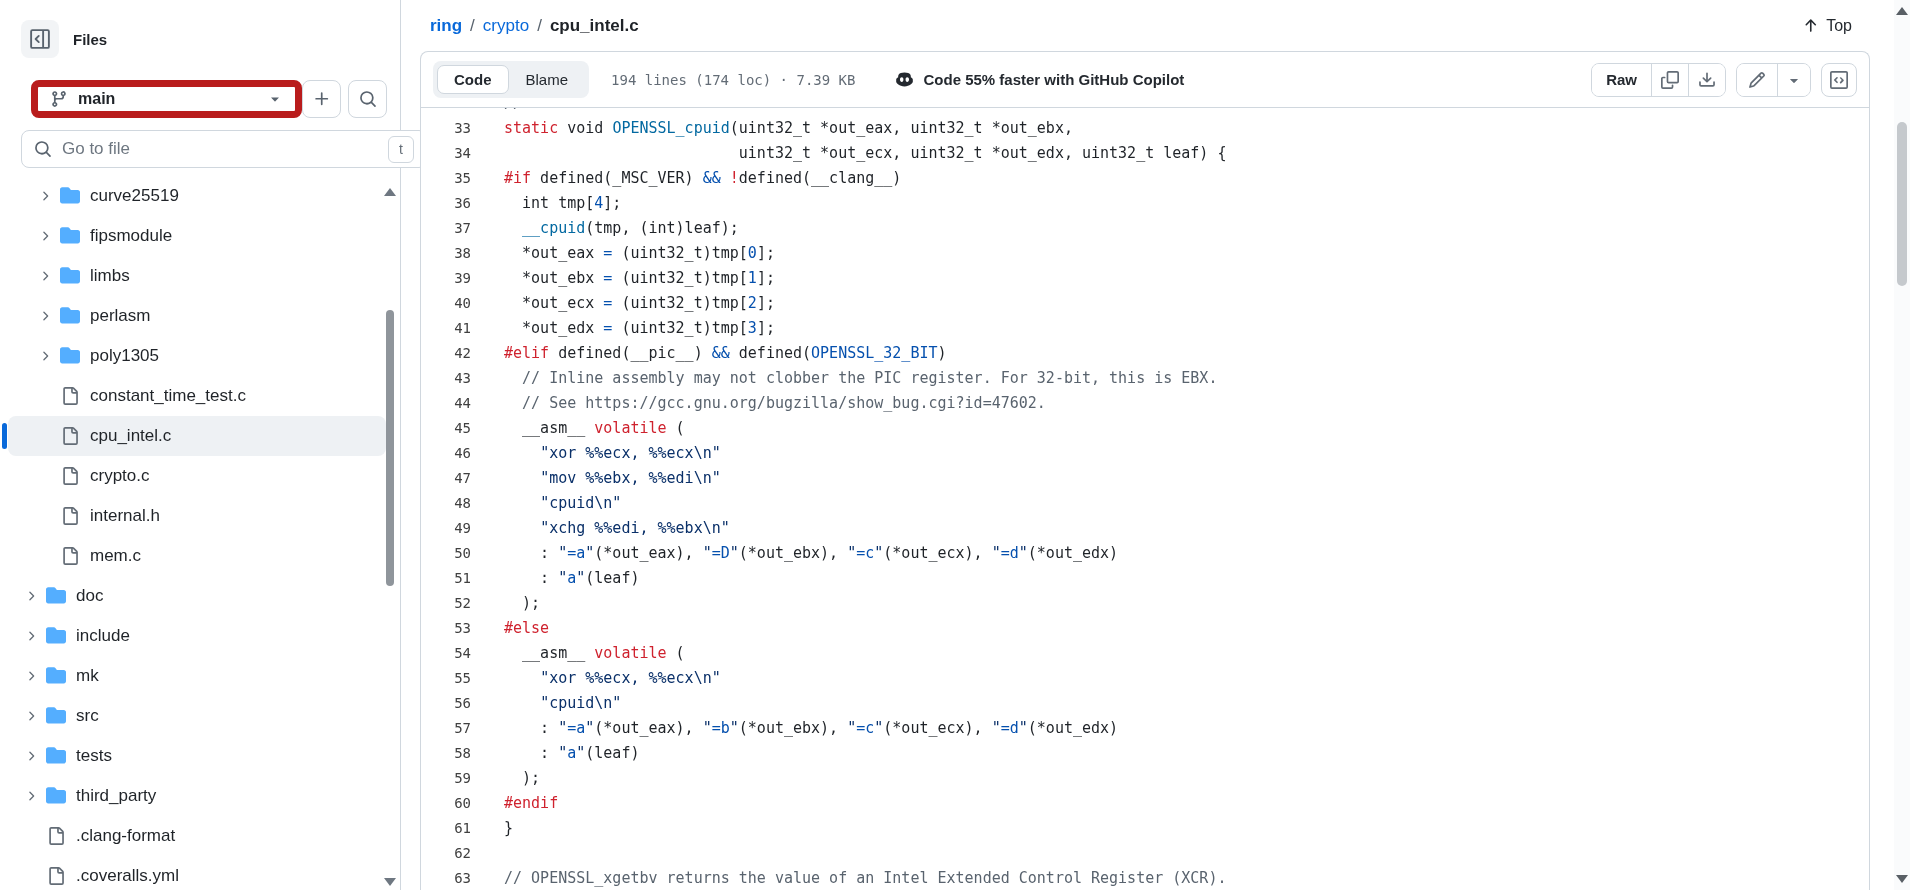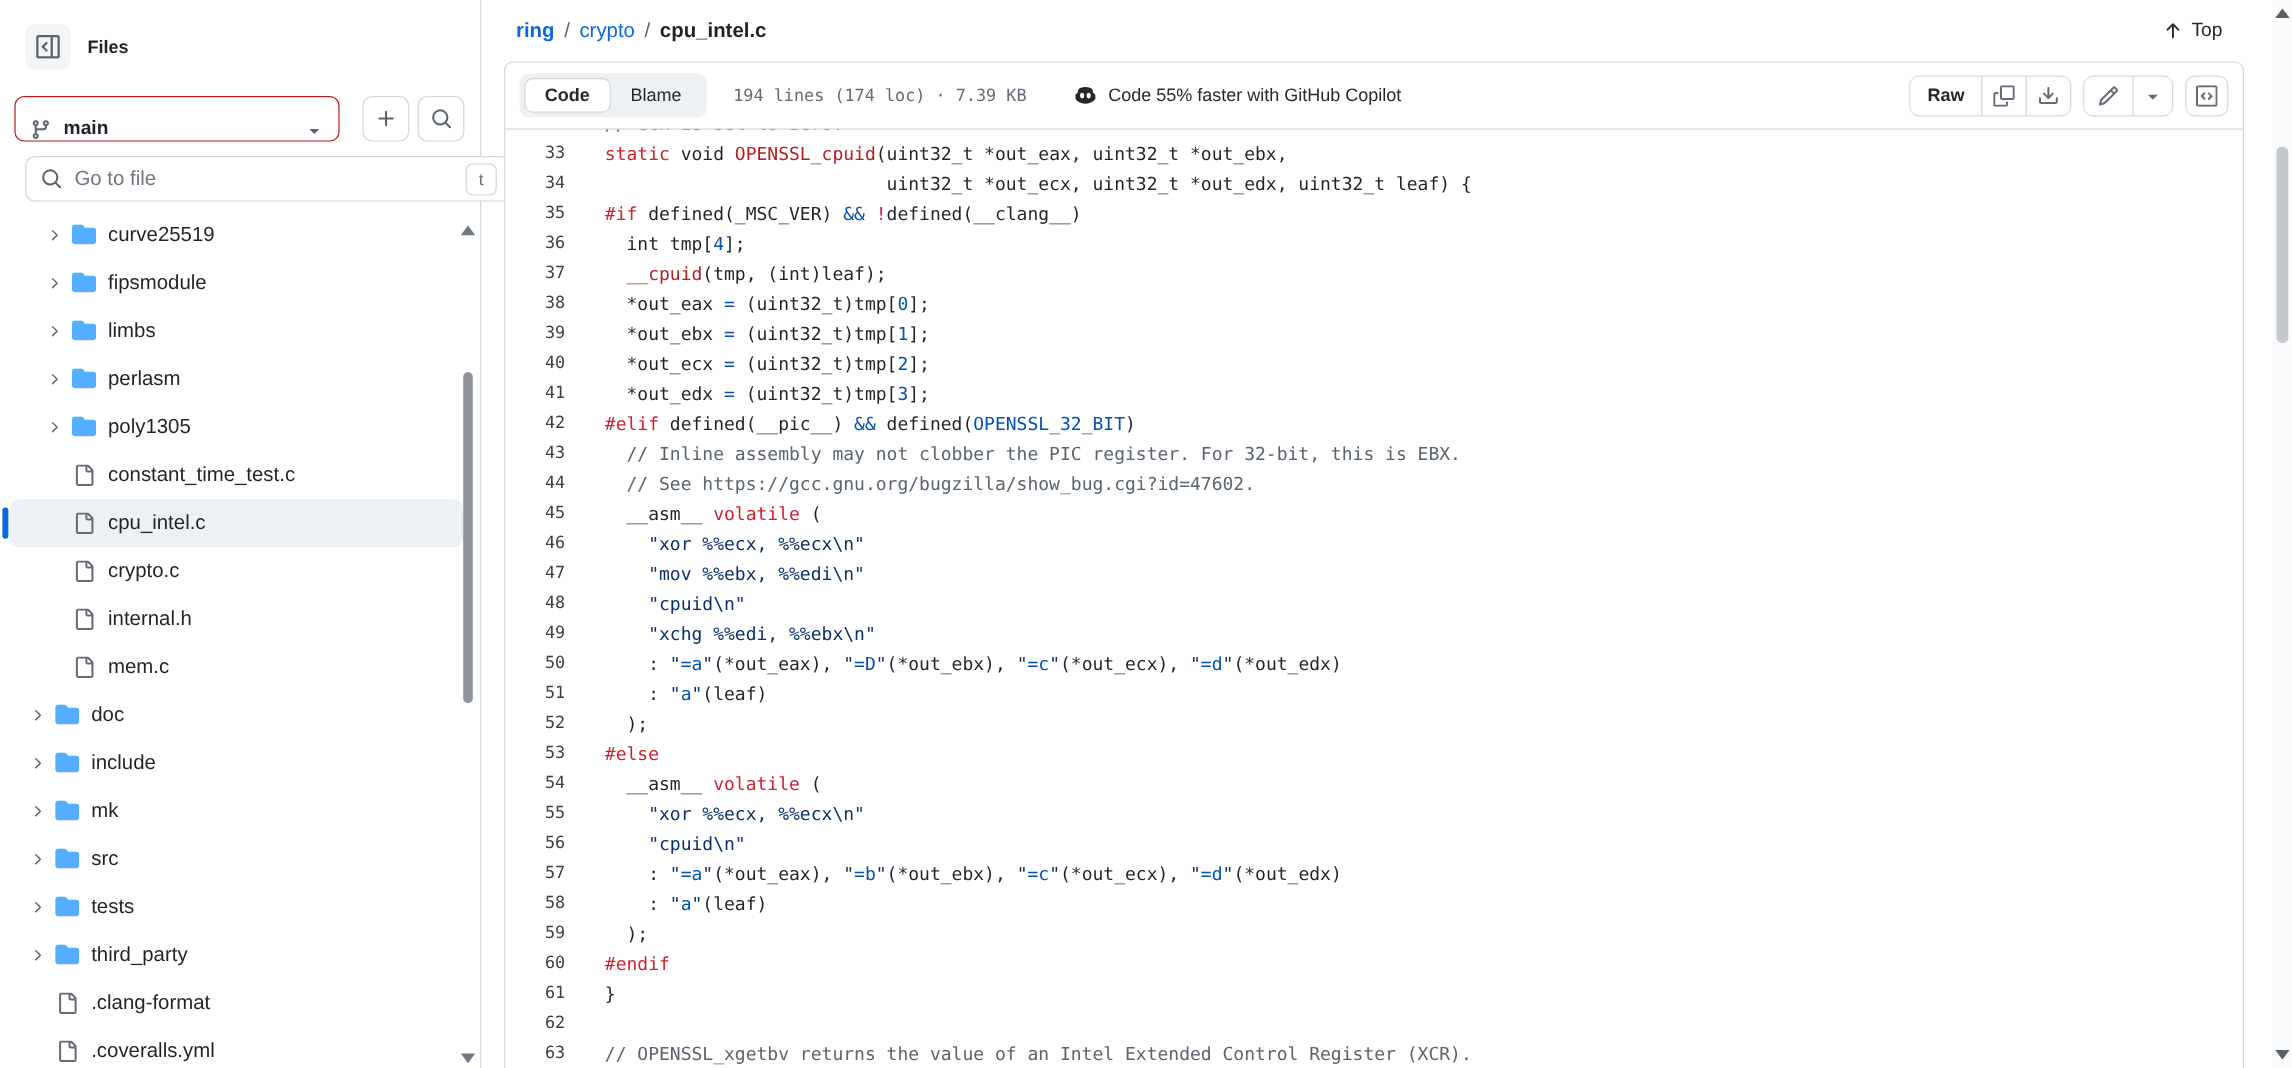--- a/index.html
+++ b/index.html
@@ -5,22 +5,22 @@
   html,body{margin:0;padding:0}
   body{width:1910px;height:890px;position:relative;overflow:hidden;background:#fff;
        font-family:"Liberation Sans",sans-serif;color:#1f2328;-webkit-font-smoothing:antialiased}
   svg{display:block}
 
   
   .sidebar{position:absolute;left:0;top:0;width:400px;height:890px;border-right:1px solid #d0d7de;background:#fff}
   .sb-head{position:absolute;left:21px;top:20px;display:flex;align-items:center;gap:14px}
   .icon-btn{width:38px;height:38px;border-radius:8px;background:#f2f4f6;display:flex;align-items:center;justify-content:center;color:#59636e;cursor:pointer;border:none}
   .sb-title{font-size:15px;font-weight:600}
-  .branch-btn{position:absolute;left:12px;top:80px;width:271px;height:38px;border:1px solid #b91c1c;border-radius:8px;
-      background:#fff;display:flex;align-items:flex-end;padding:0 12px;box-sizing:border-box;gap:10px;cursor:pointer;color:#59636e}
+  .branch-btn{position:absolute;left:31px;top:80px;width:271px;height:38px;border:7px solid #b91c1c;border-radius:8px;
+      background:#fff;display:flex;align-items:center;padding:0 12px;box-sizing:border-box;gap:10px;cursor:pointer;color:#59636e}
   .branch-label{font-size:16px;font-weight:600;color:#1f2328;flex:1;text-align:left}
   .sq-btn{position:absolute;top:80px;width:39px;height:38px;border:1px solid #d0d7de;border-radius:8px;background:#fff;
       display:flex;align-items:center;justify-content:center;color:#59636e;cursor:pointer;box-sizing:border-box}
   .goto{position:absolute;left:21px;top:130px;width:406px;height:38px;border:1px solid #d0d7de;border-radius:8px;
       box-sizing:border-box;display:flex;align-items:center;padding:0 12px;gap:10px;background:#fff}
   .goto-ph{font-size:17px;color:#6e7781;flex:1}
   .kbd{width:24px;height:25px;border:1px solid #d0d7de;border-radius:6px;display:flex;align-items:center;justify-content:center;
       color:#636c76;font-size:14px;background:#fff}
 
   .tree{position:absolute;left:0;top:176px;width:392px}
@@ -48,36 +48,36 @@
   .top-link{position:absolute;right:58px;top:0;height:51px;display:flex;align-items:center;gap:7px;font-size:16px;color:#24292f;cursor:pointer}
 
   
   .panel{position:absolute;left:420px;top:51px;width:1450px;height:839px;border:1px solid #d0d7de;border-bottom:none;
       border-radius:8px 8px 0 0;box-sizing:border-box;background:#fff}
   .panel-header{height:56px;border-bottom:1px solid #d0d7de;display:flex;align-items:center;padding:0 12px;box-sizing:border-box}
   .seg{background:#eef1f4;border-radius:8px;padding:4px;display:flex;font-size:15px}
   .seg-btn{padding:5px 16px;border-radius:7px;color:#24292f;cursor:pointer;border:1px solid transparent}
   .seg-btn.active{background:#fff;border:1px solid #d0d7de;font-weight:600}
   .file-meta{margin-left:22px;font-family:"DejaVu Sans Mono",monospace;font-size:14px;color:#636c76}
-  .copilot{margin-left:40px;display:flex;align-items:center;gap:9px;font-size:15px;font-weight:400;color:#24292f;cursor:pointer}
+  .copilot{margin-left:40px;display:flex;align-items:center;gap:9px;font-size:15px;font-weight:700;color:#24292f;cursor:pointer}
   .hdr-right{margin-left:auto;display:flex;align-items:center;gap:10px}
   .btn-group{display:flex;border:1px solid #d0d7de;border-radius:8px;height:34px;box-sizing:border-box;overflow:hidden;background:#fff}
   .btn-group>*{display:flex;align-items:center;justify-content:center;border:none;background:#fff;border-left:1px solid #d0d7de;cursor:pointer;color:#636c76}
   .btn-group>*:first-child{border-left:none}
   .gbtn-text{padding:0 14px;font-size:15px;font-weight:700;color:#24292f}
   .gbtn-icon{padding:0 9px}
   .sq-icon-btn{width:36px;height:34px;border:1px solid #d0d7de;border-radius:8px;background:#fff;display:flex;align-items:center;justify-content:center;color:#636c76;cursor:pointer;box-sizing:border-box}
 
   
   .code-wrap{position:absolute;top:56px;left:0;right:0;bottom:0;overflow:hidden}
   .code-inner{margin-top:-17px;font-family:"DejaVu Sans Mono",monospace}
   .crow{display:flex;height:25px;line-height:25px}
   .ln{width:50px;min-width:50px;text-align:right;padding-right:14px;color:#404040;font-size:14px;cursor:pointer}
   .lc{padding-left:19px;white-space:pre;font-size:15px}
-  .tk-p{color:#1f2328}.tk-k{color:#cf222e}.tk-f{color:#b91c1c}.tk-n{color:#0550ae}.tk-s{color:#0a3069}.tk-c{color:#59636e}
+  .tk-p{color:#1f2328}.tk-k{color:#cf222e}.tk-f{color:#0369a1}.tk-n{color:#0550ae}.tk-s{color:#0a3069}.tk-c{color:#59636e}
 
   
   .main-scroll{position:absolute;right:0;top:0;width:16px;height:890px;background:#fafbfc}
   .ms-up{width:0;height:0;border-left:6px solid transparent;border-right:6px solid transparent;border-bottom:8px solid #595f65;margin:7px auto 0}
   .ms-down{width:0;height:0;border-left:6px solid transparent;border-right:6px solid transparent;border-top:8px solid #595f65;position:absolute;bottom:7px;left:2px}
   .ms-thumb{position:absolute;left:3px;top:122px;width:10px;height:164px;border-radius:5px;background:#c5c9cd}
 </style>
 </head>
 <body>
 

